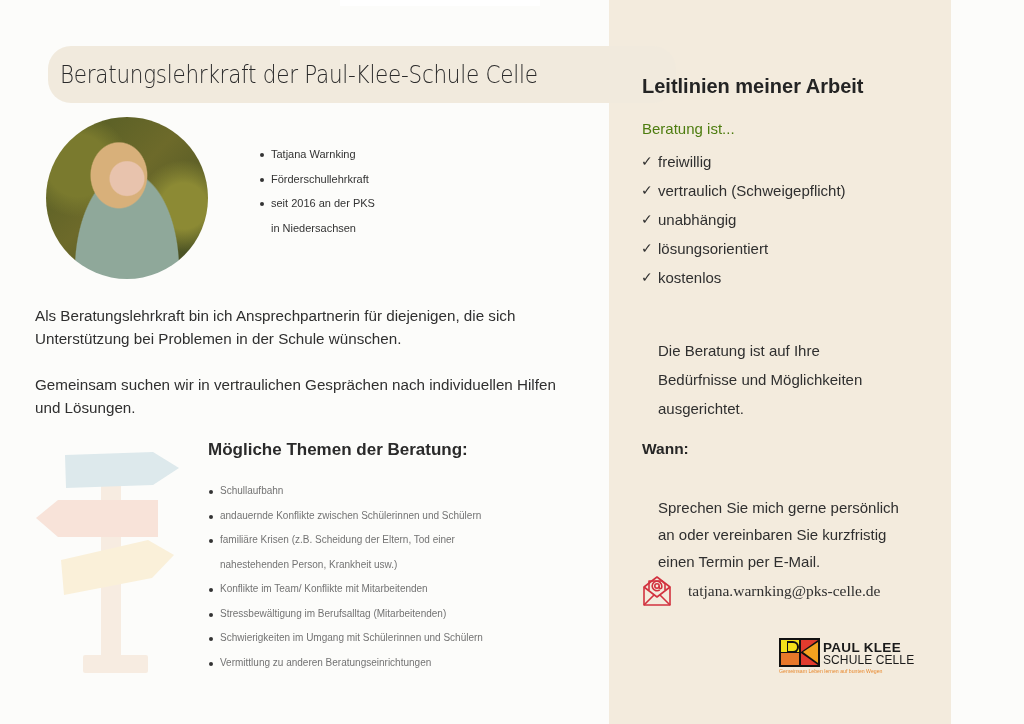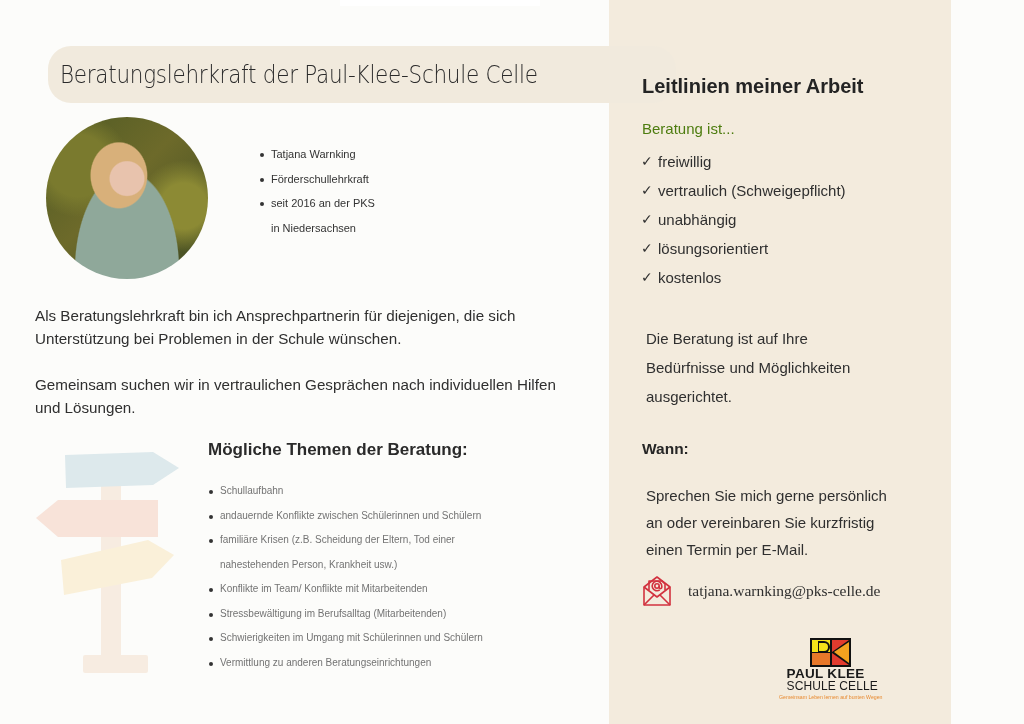--- a/index.html
+++ b/index.html
@@ -75,33 +75,33 @@
     position:absolute; left:642px; top:75px; font-size:20px; font-weight:bold; color:#242424;
   }
   .rp-intro { position:absolute; left:642px; top:120px; font-size:15px; color:#4d7c0f; }
   .principles {
     position:absolute; left:641px; top:147px; margin:0; padding:0; list-style:none;
     font-size:15px; color:#2f2f2f;
   }
   .principles li { line-height:29px; display:flex; align-items:center; }
   .check { width:14px; margin-right:3px; font-size:14px; }
   .rp-text {
-    position:absolute; left:642px; width:290px; font-size:15px; line-height:29px; color:#2f2f2f; margin:4px;
+    position:absolute; left:642px; width:290px; font-size:15px; line-height:29px; color:#2f2f2f; margin:16px;
   }
   .rp-subheading {
     position:absolute; left:642px; top:440px; font-size:15.5px; font-weight:bold; color:#262626;
   }
   .email-row {
     position:absolute; left:641px; top:574px; display:flex; align-items:center;font-family:Liberation Serif, serif;
   }
   .email-icon { width:32px; height:34px; margin-right:15px; }
   .email-text { font-size:15.5px; color:#2f2f2f; }
   
   .logo { position:absolute; left:779px; top:638px; display:flex; flex-direction:column; }
-  .logo-top { display:flex; align-items:center;flex-direction:column; }
+  .logo-top { display:flex; align-items:flex-end; }
   .logo-mark { width:41px; height:29px; }
   .logo-words { margin-left:3px; line-height:13px; }
   .logo-line1 { font-size:13.5px; font-weight:bold; color:#1a1a1a; letter-spacing:0.3px; }
   .logo-line2 { font-size:12px; color:#1a1a1a; letter-spacing:0.1px; }
   .logo-tagline { font-size:5.2px; color:#e8892f; margin-top:1px; white-space:nowrap; }
 </style>
 </head>
 <body>
 
 <div class="top-strip"></div>

